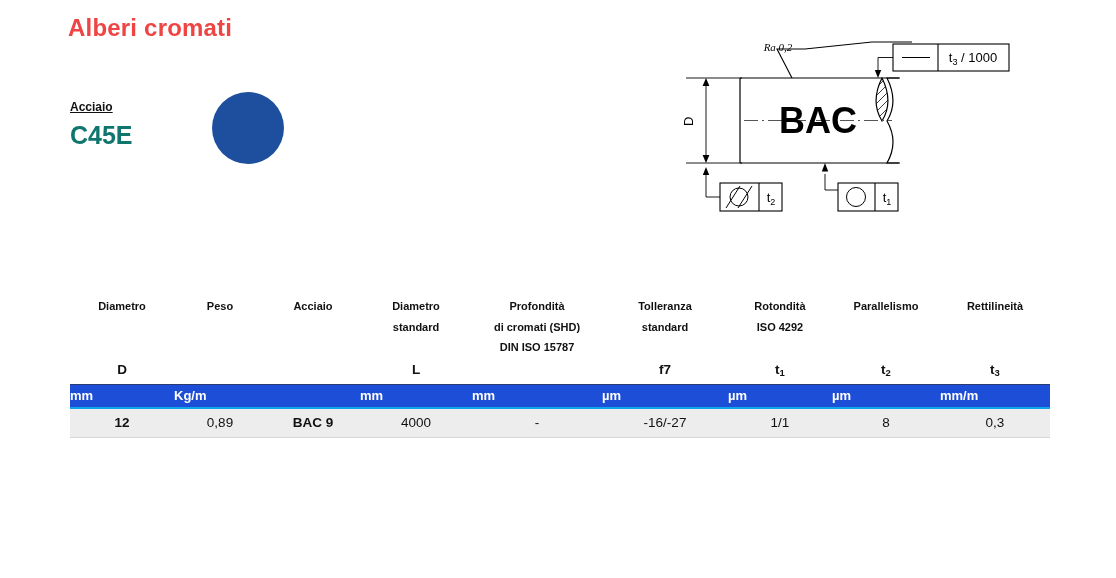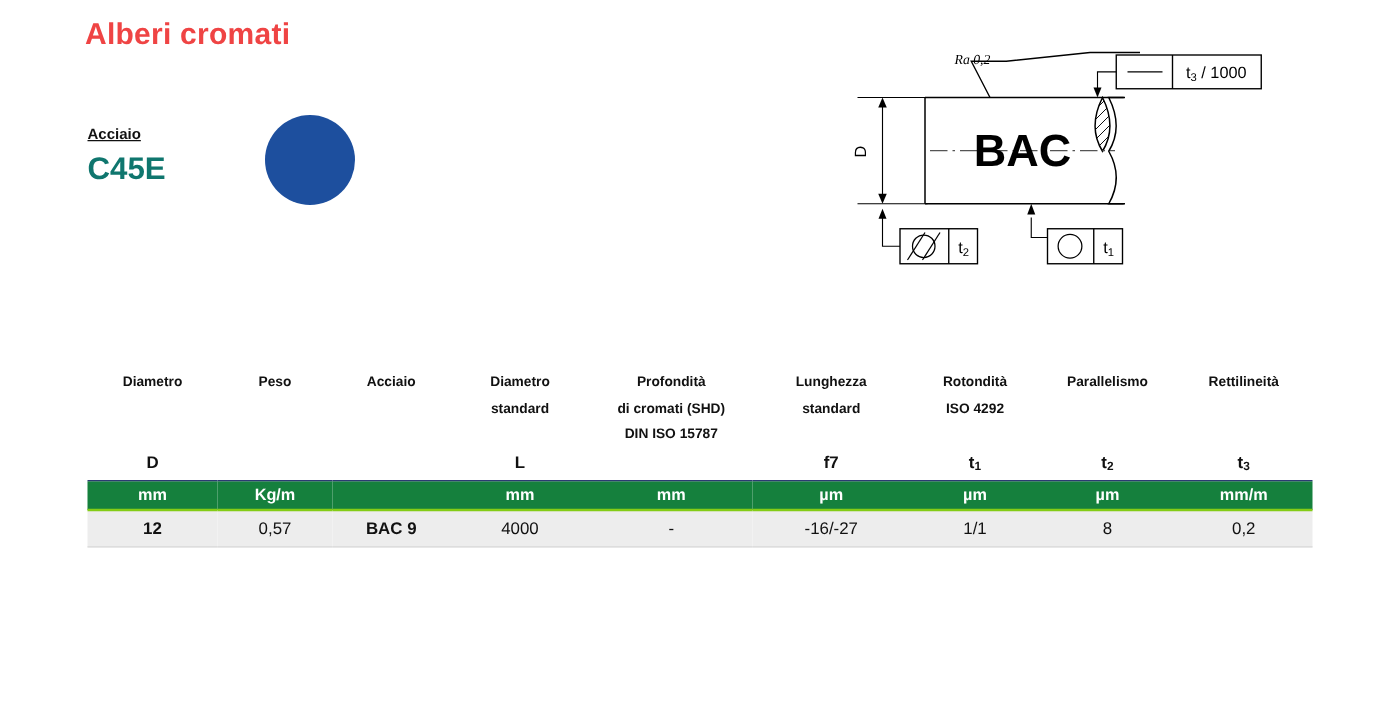--- a/index.html
+++ b/index.html
@@ -107,29 +107,28 @@
     padding-bottom: 3px;
   }
   .sym-cell sub {
     font-size: 9.5px;
     vertical-align: baseline;
     position: relative;
     bottom: -2px;
   }
 
   .unit-row td {
-    background: #15803d;
+    background: #1d4ed8;
     color: #ffffff;
-    text-align: center;
     font-size: 13px;
     font-weight: bold;
     height: 22px;
     line-height: 22px;
     border-top: 1px solid #2c3a72;
-    border-bottom: 2px solid #84cc16;
+    border-bottom: 2px solid #0ea5e9;
   }
 
   .data-row td {
     background: #ededed;
     text-align: center;
     font-size: 13.5px;
     color: #111111;
     height: 28px;
     line-height: 28px;
     border-bottom: 1px solid #d7d7d7;
@@ -277,21 +276,21 @@
         <td class="hdr-cell">
           <span>Diametro</span>
           <span>standard</span>
         </td>
         <td class="hdr-cell">
           <span>Profondità</span>
           <span>di cromati (SHD)</span>
           <span>DIN ISO 15787</span>
         </td>
         <td class="hdr-cell">
-          <span>Lunghezza</span>
+          <span>Tolleranza</span>
           <span>standard</span>
         </td>
         <td class="hdr-cell">
           <span>Rotondità</span>
           <span>ISO 4292</span>
         </td>
         <td class="hdr-cell">
           <span>Parallelismo</span>
         </td>
         <td class="hdr-cell">
@@ -318,24 +317,24 @@
         <td>mm</td>
         <td>mm</td>
         <td>µm</td>
         <td>µm</td>
         <td>µm</td>
         <td>mm/m</td>
       </tr>
 
       <tr class="data-row">
         <td class="bold">12</td>
-        <td>0,57</td>
+        <td>0,89</td>
         <td class="bold">BAC 9</td>
         <td>4000</td>
         <td>-</td>
         <td>-16/-27</td>
         <td>1/1</td>
         <td>8</td>
-        <td>0,2</td>
+        <td>0,3</td>
       </tr>
     </tbody>
   </table>
 </div>
 
 </body></html>

